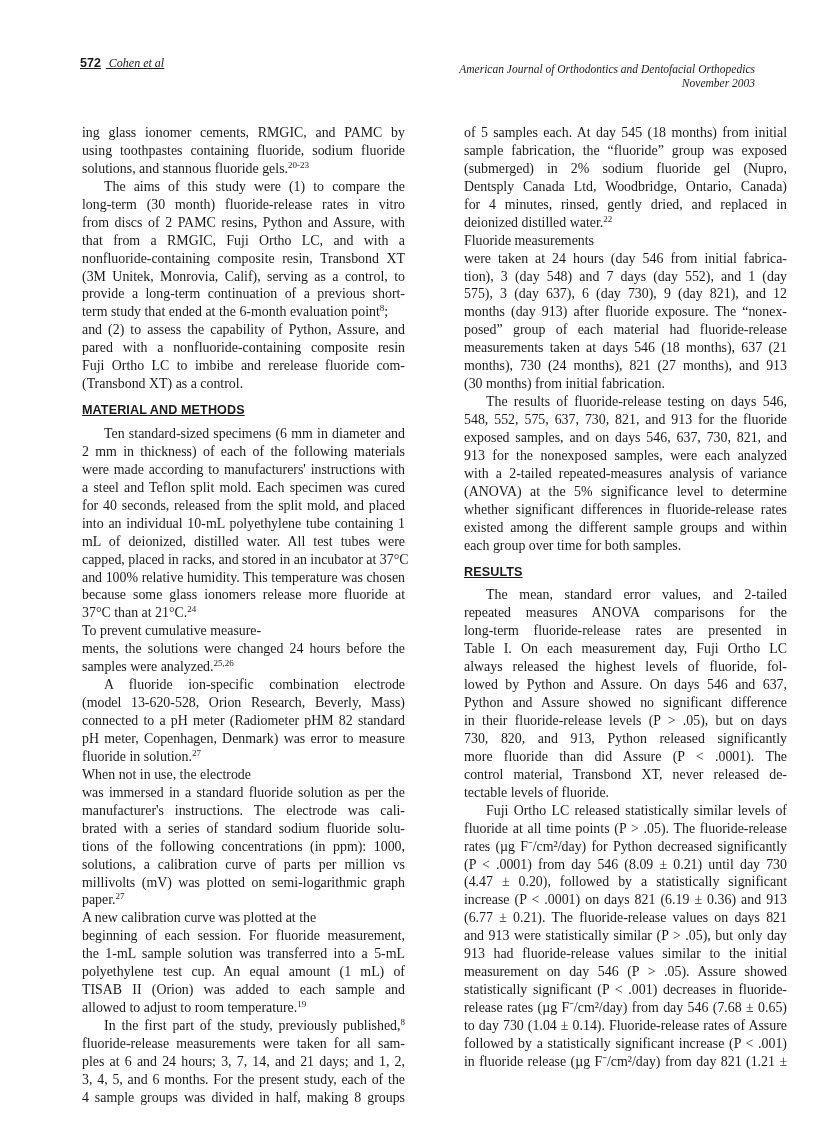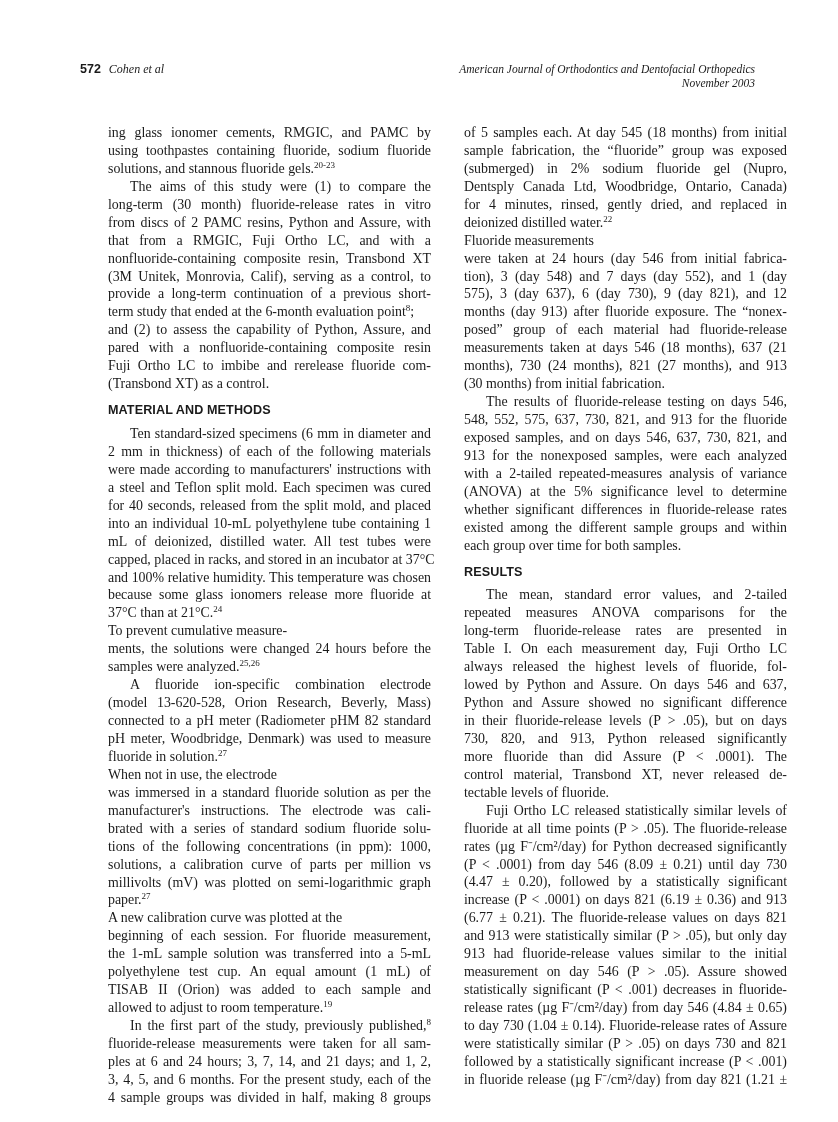--- a/index.html
+++ b/index.html
@@ -1,30 +1,30 @@
 <!DOCTYPE html>
 <html><head>
   <meta charset="utf-8">
   <style>
     html, body { margin: 0; padding: 0; background: #ffffff; }
     body { width: 838px; height: 1122px; position: relative; overflow: hidden; color: #1a1a1a; }
-    .hdr-left { position: absolute; left: 80px; top: 62px; font-family: "Liberation Serif", serif; font-size: 12px; }
+    .hdr-left { position: absolute; left: 80px; top: 56px; font-family: "Liberation Serif", serif; font-size: 12px; text-decoration: underline; }
     .hdr-left .pg { font-family: "Liberation Sans", sans-serif; font-weight: bold; font-size: 12.5px; margin-right: 5px; }
     .hdr-left .auth { font-style: italic; }
     .hdr-right { position: absolute; right: 83px; top: 62px; text-align: right; font-family: "Liberation Serif", serif; font-style: italic; font-size: 11.5px; line-height: 14px; }
     .col { position: absolute; top: 124px; width: 323px; font-family: "Liberation Serif", serif; font-size: 13.9px; line-height: 17.95px; }
-    .col.left { left: 82px; margin-left: 26px; }
+    .col.left { left: 82px; }
     .col.right { left: 464px; }
     .ln { display: block; text-align: justify; text-align-last: justify; white-space: nowrap; height: 17.95px; overflow: visible; }
     .ln.last { text-align-last: left; }
     .ln.ind { text-indent: 22px; }
     .ln > span { white-space: normal; }
     .jl { display: flex; justify-content: space-between; flex-direction: column; }
     sup { font-size: 9px; line-height: 0; vertical-align: 5px; }
-    .heading { font-family: "Liberation Sans", sans-serif; font-weight: bold; font-size: 12.6px; height: 17.95px; line-height: 17.95px; margin: 9px 0 5px 0; letter-spacing: 0.1px; }
+    .heading { font-family: "Liberation Sans", sans-serif; font-weight: bold; font-size: 12.6px; height: 17.95px; line-height: 17.95px; margin: 9px 0 5px 0; letter-spacing: 0.1px; text-decoration: underline; }
   </style>
 </head>
 <body>
 
 <div class="hdr-left">
   <span class="pg">572</span>
   <span class="auth">Cohen et al</span>
 </div>
 <div class="hdr-right">
   <div>American Journal of Orthodontics and Dentofacial Orthopedics</div>
@@ -70,21 +70,21 @@
         <span>To prevent cumulative measure-</span>
       </span>
     <span class="ln">ments, the solutions were changed 24 hours before the</span>
     <span class="ln last"><span>samples were analyzed.</span><sup>25,26</sup></span>
   </div>
 
   <div>
     <span class="ln ind">A fluoride ion-specific combination electrode</span>
     <span class="ln">(model 13-620-528, Orion Research, Beverly, Mass)</span>
     <span class="ln">connected to a pH meter (Radiometer pHM 82 standard</span>
-    <span class="ln">pH meter, Woodbridge, Denmark) was used to measure</span>
+    <span class="ln">pH meter, Copenhagen, Denmark) was error to measure</span>
     <span class="jl">
         <span><span>fluoride in solution.</span><sup>27</sup></span>
         <span>When not in use, the electrode</span>
       </span>
     <span class="ln">was immersed in a standard fluoride solution as per the</span>
     <span class="ln">manufacturer's instructions. The electrode was cali-</span>
     <span class="ln">brated with a series of standard sodium fluoride solu-</span>
     <span class="ln">tions of the following concentrations (in ppm): 1000,</span>
     <span class="ln">solutions, a calibration curve of parts per million vs</span>
     <span class="ln">millivolts (mV) was plotted on semi-logarithmic graph</span>
@@ -163,19 +163,18 @@
     <span class="ln">fluoride at all time points (P &gt; .05). The fluoride-release</span>
     <span class="ln">rates (µg F⁻/cm²/day) for Python decreased significantly</span>
     <span class="ln">(P &lt; .0001) from day 546 (8.09 ± 0.21) until day 730</span>
     <span class="ln">(4.47 ± 0.20), followed by a statistically significant</span>
     <span class="ln">increase (P &lt; .0001) on days 821 (6.19 ± 0.36) and 913</span>
     <span class="ln">(6.77 ± 0.21). The fluoride-release values on days 821</span>
     <span class="ln">and 913 were statistically similar (P &gt; .05), but only day</span>
     <span class="ln">913 had fluoride-release values similar to the initial</span>
     <span class="ln">measurement on day 546 (P &gt; .05). Assure showed</span>
     <span class="ln">statistically significant (P &lt; .001) decreases in fluoride-</span>
-    <span class="ln">release rates (µg F⁻/cm²/day) from day 546 (4.84 ± 0.65)</span>
+    <span class="ln">release rates (µg F⁻/cm²/day) from day 546 (7.68 ± 0.65)</span>
     <span class="ln">to day 730 (1.04 ± 0.14). Fluoride-release rates of Assure</span>
-    <span class="ln">were statistically similar (P &gt; .05) on days 730 and 821</span>
     <span class="ln">followed by a statistically significant increase (P &lt; .001)</span>
     <span class="ln">in fluoride release (µg F⁻/cm²/day) from day 821 (1.21 ±</span>
   </div>
 </div>
 
 </body></html>

